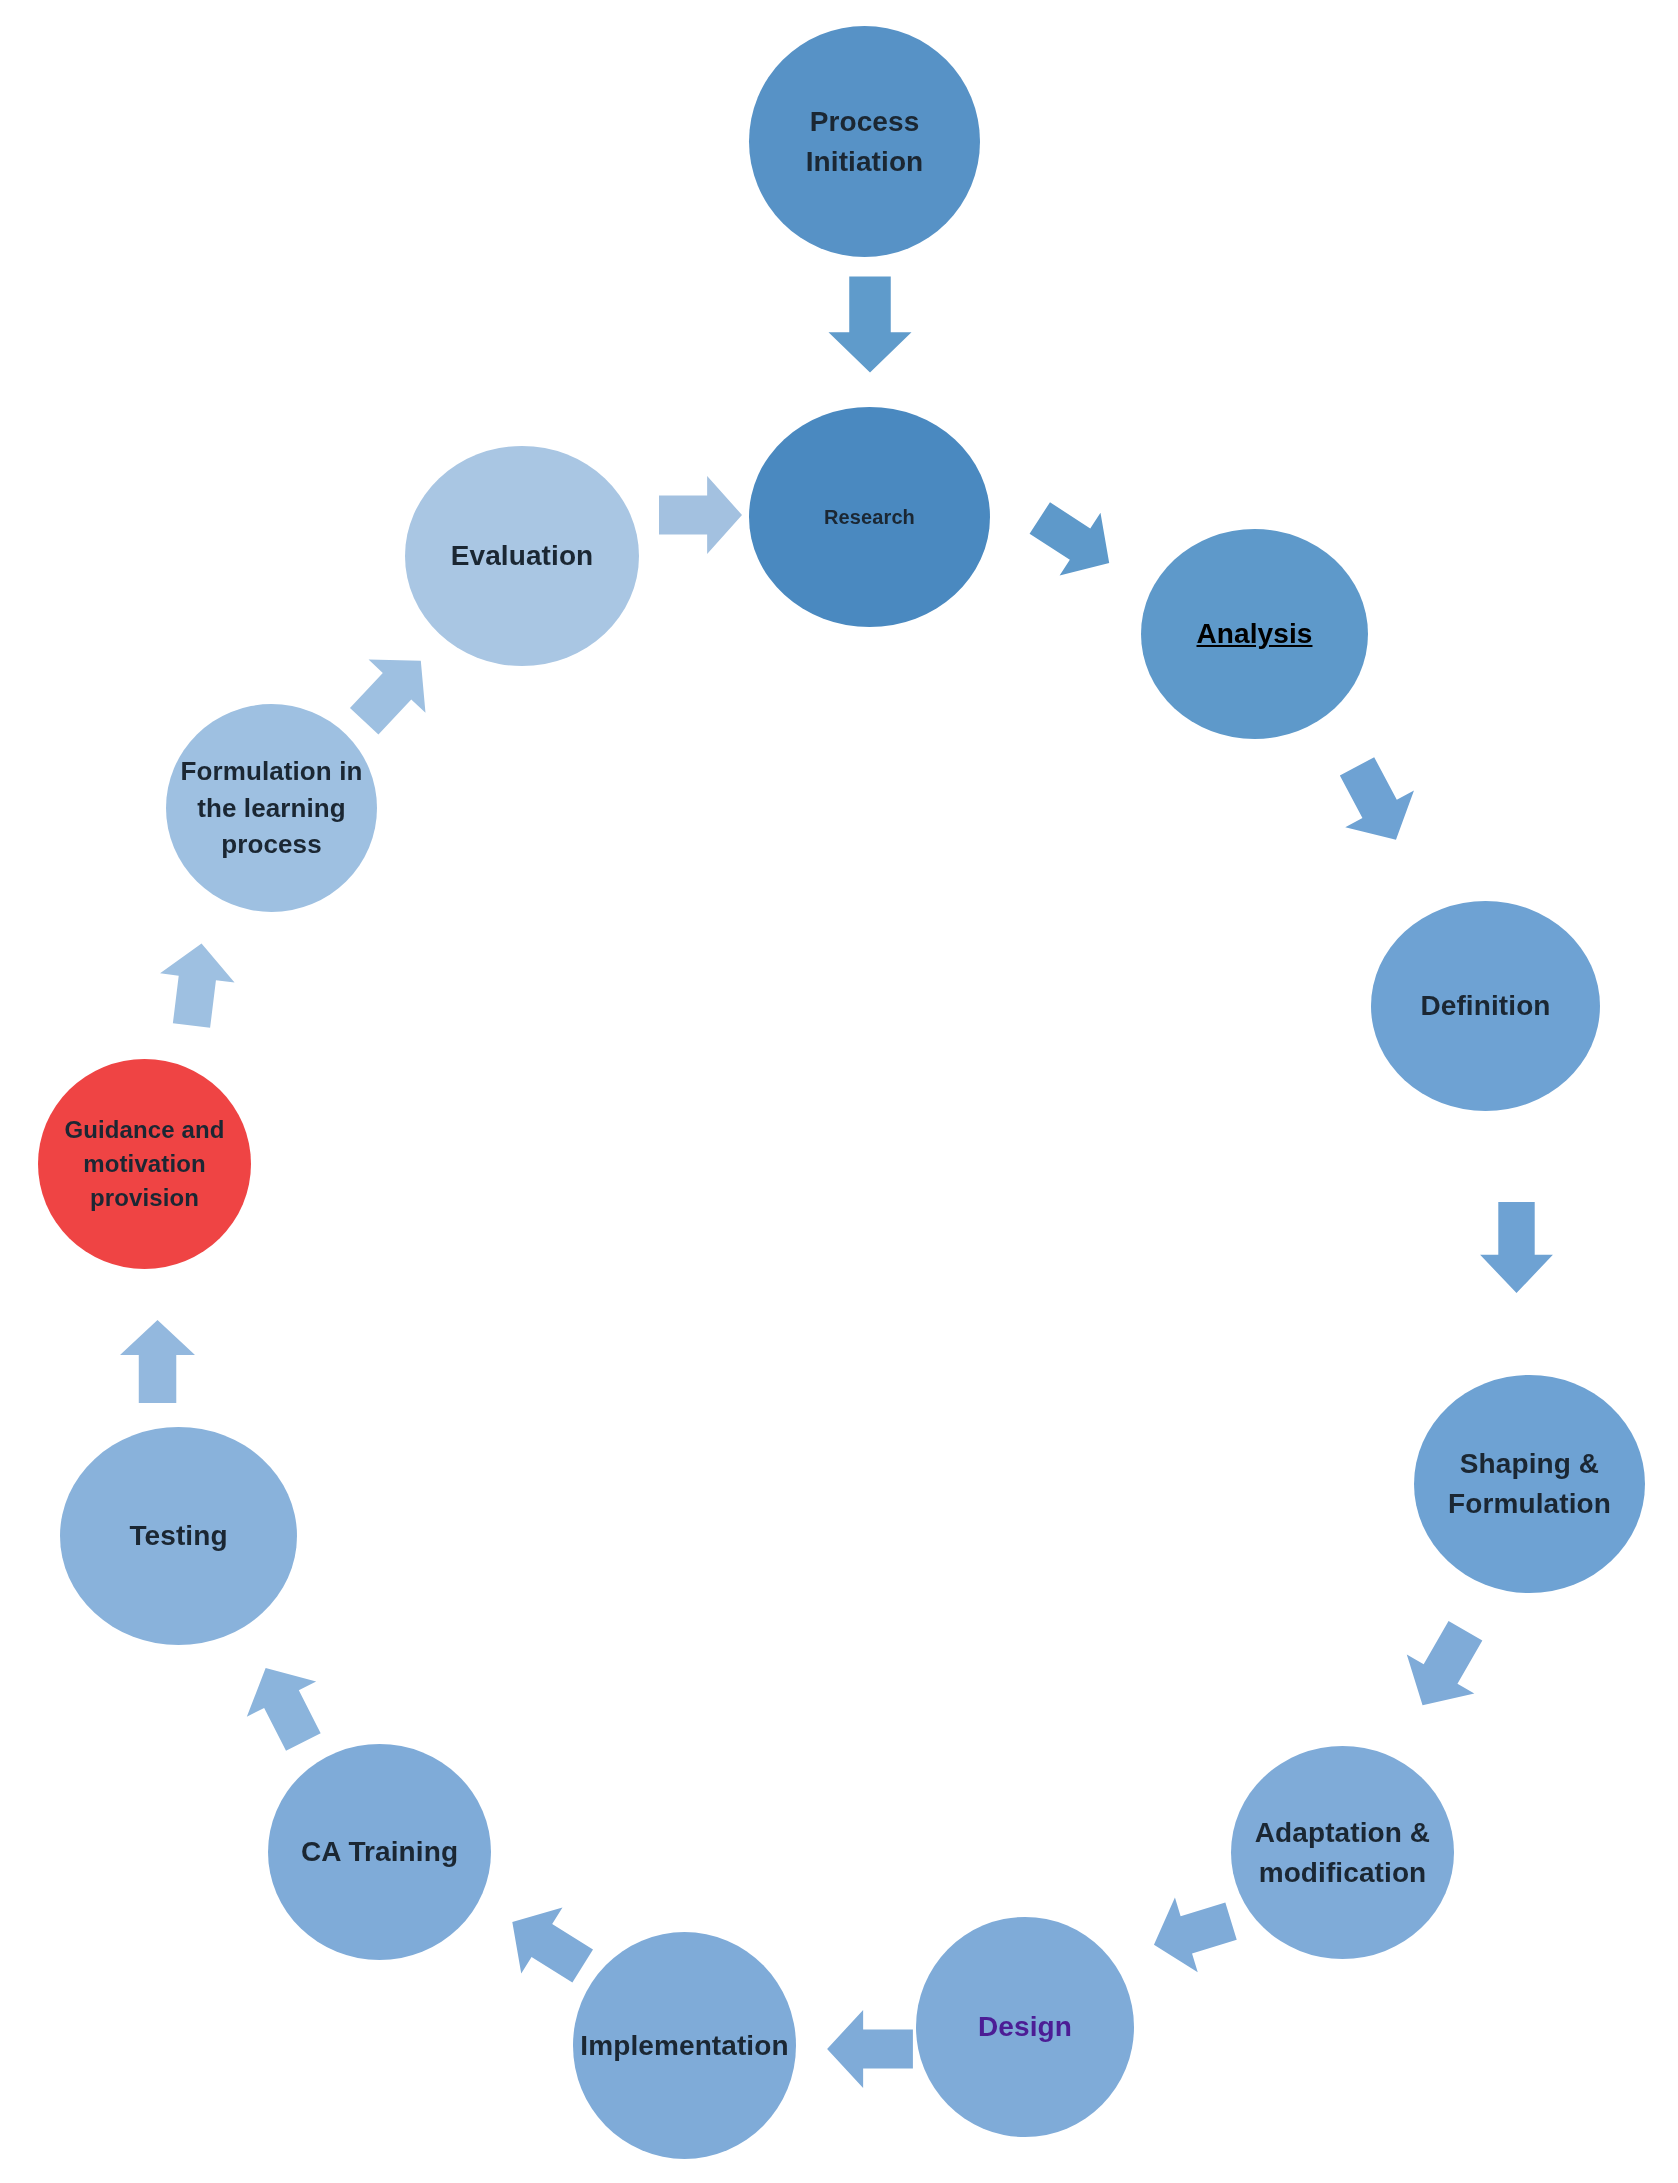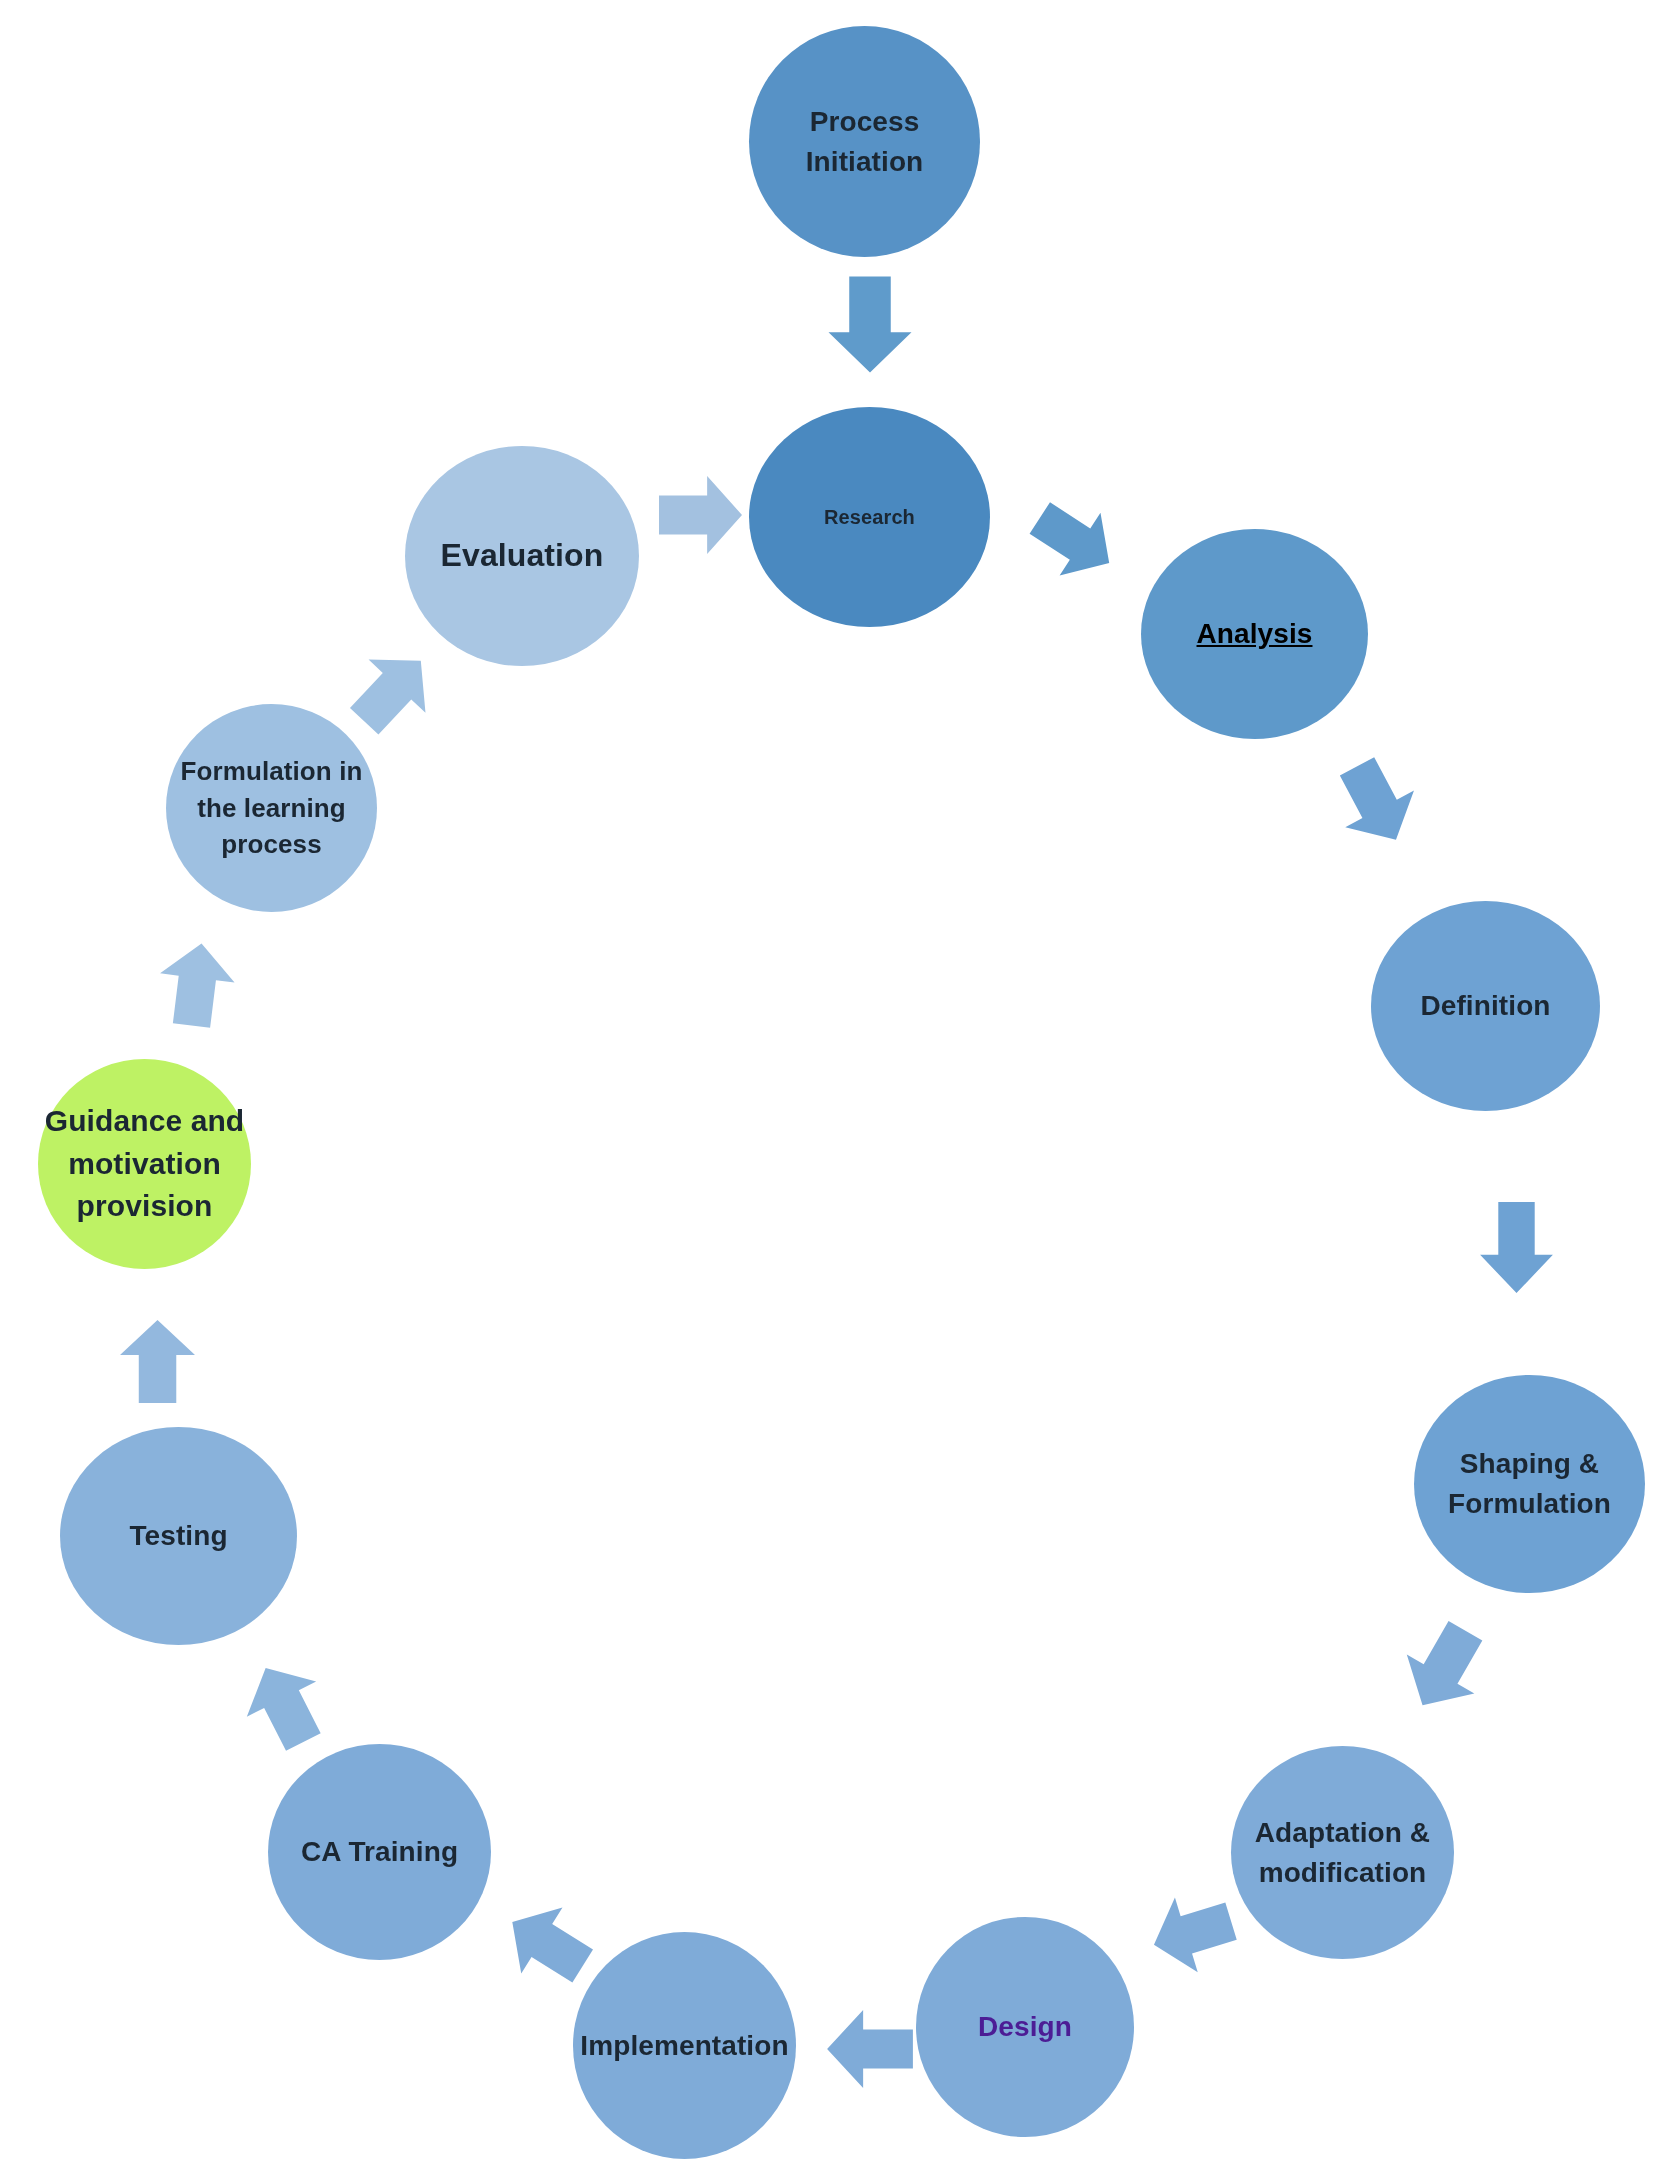--- a/index.html
+++ b/index.html
@@ -150,28 +150,28 @@
       </div>
       <div class="node" style="left: 566px; top: 1932px; width: 223px; height: 227px; background: rgb(127, 171, 216); font-size: 28px; color: rgb(27, 39, 51);">
         <span class="lbl">Implementation</span>
       </div>
       <div class="node" style="left: 261px; top: 1744px; width: 223px; height: 216px; background: rgb(127, 171, 216); font-size: 28px; color: rgb(27, 39, 51);">
         <span class="lbl">CA Training</span>
       </div>
       <div class="node" style="left: 53px; top: 1427px; width: 237px; height: 218px; background: rgb(137, 178, 219); font-size: 28px; color: rgb(27, 39, 51);">
         <span class="lbl">Testing</span>
       </div>
-      <div class="node" style="left: 31px; top: 1059px; width: 213px; height: 210px; background: #bef264; font-size: 30px; color: rgb(27, 39, 51);">
+      <div class="node" style="left: 31px; top: 1059px; width: 213px; height: 210px; background: #ef4444; font-size: 24px; color: rgb(27, 39, 51);">
         <span class="lbl">Guidance and
 motivation
 provision</span>
       </div>
       <div class="node" style="left: 159px; top: 704px; width: 211px; height: 208px; background: rgb(158, 192, 225); font-size: 26px; color: rgb(27, 39, 51);">
         <span class="lbl">Formulation in
 the learning
 process</span>
       </div>
-      <div class="node" style="left: 398px; top: 446px; width: 234px; height: 220px; background: rgb(169, 198, 227); font-size: 32px; color: rgb(27, 39, 51);">
+      <div class="node" style="left: 398px; top: 446px; width: 234px; height: 220px; background: rgb(169, 198, 227); font-size: 28px; color: rgb(27, 39, 51);">
         <span class="lbl">Evaluation</span>
       </div>
     </div>
 </div>
 
 
 </body></html>

